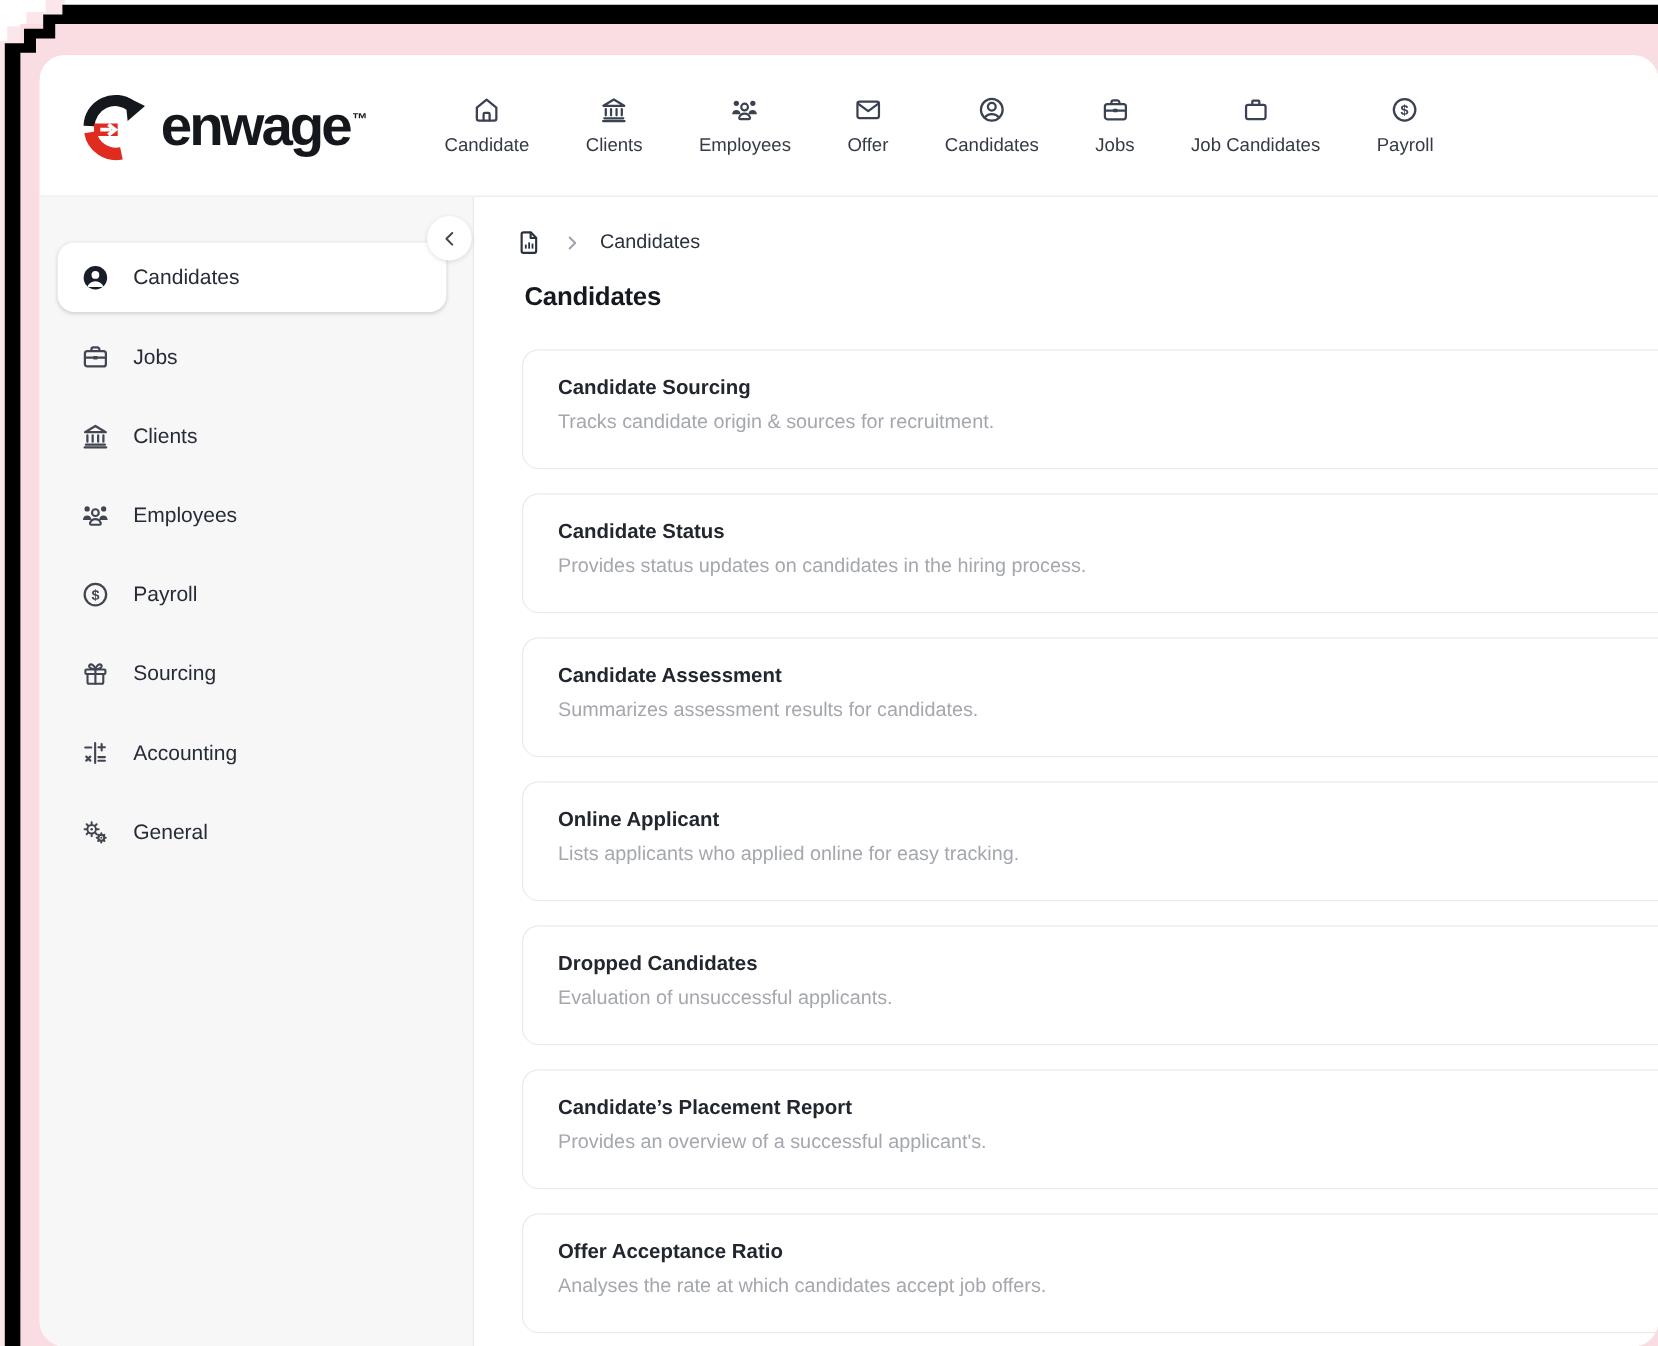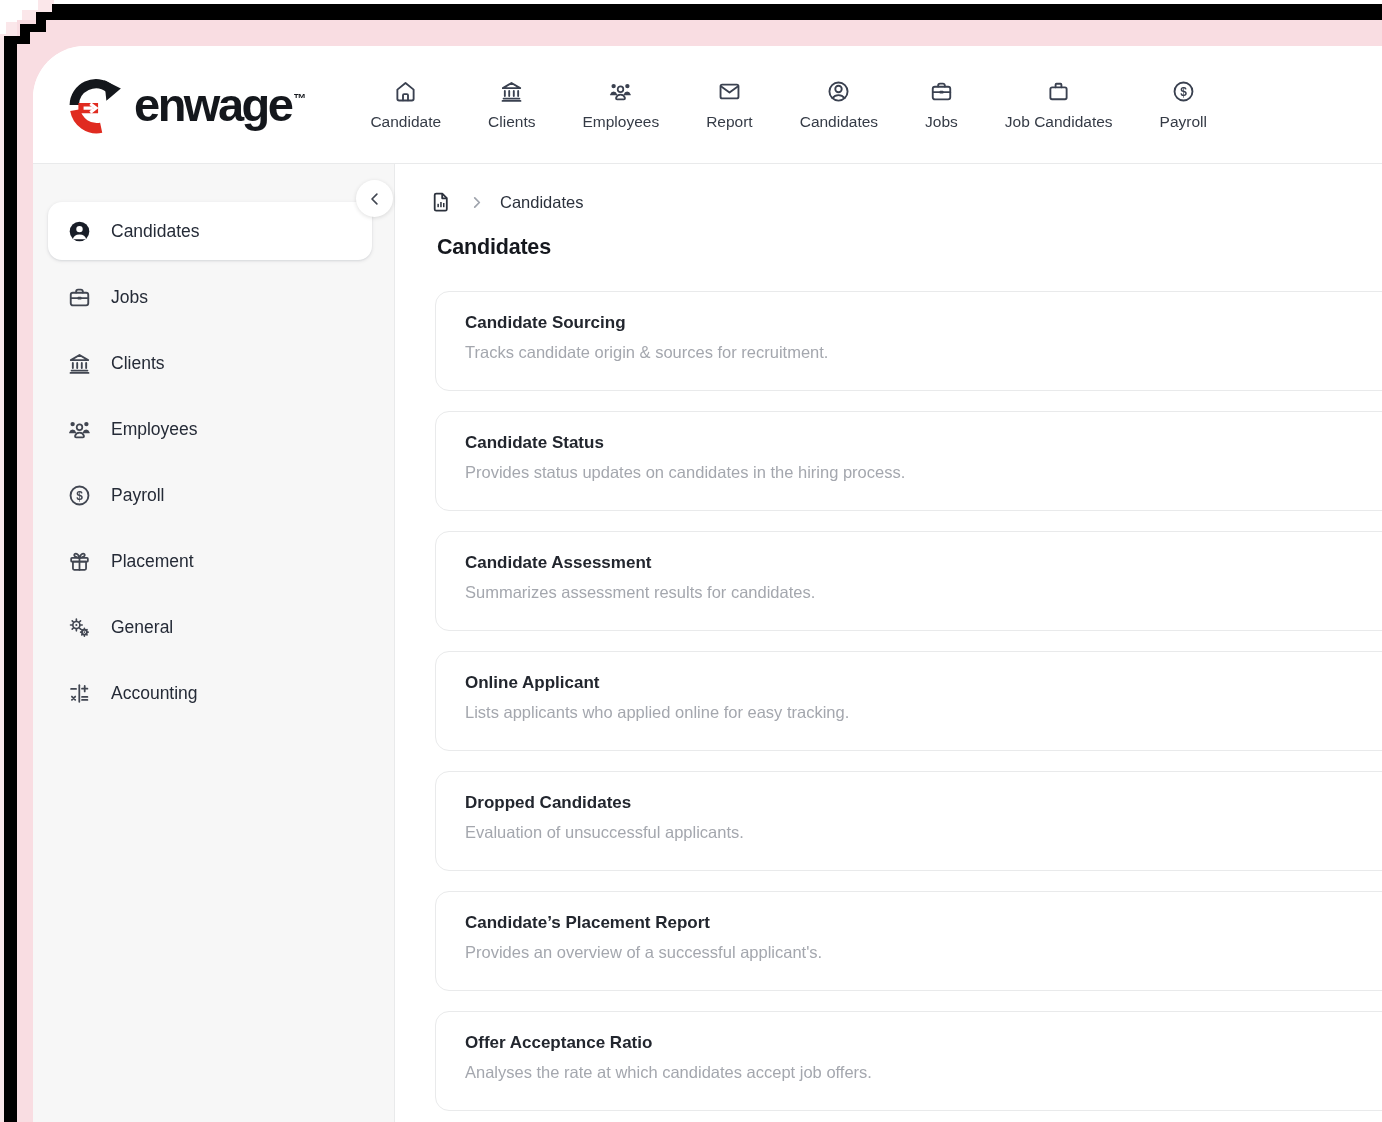--- a/index.html
+++ b/index.html
@@ -10,21 +10,21 @@
   }
   svg.icon { display:block; }
 
   
   .frame-svg { position:absolute; inset:0; z-index:0; pointer-events:none; }
 
   
   .window {
     position:absolute; left:33px; top:46px; right:0; bottom:0;
     background:#fff; border-top-left-radius:52px; overflow:hidden;
-    z-index:1; display:flex; flex-direction:column;
+    z-index:1; display:flex; flex-direction:column;border-radius:21px;
   }
 
   
   .header {
     flex:0 0 118px; display:flex; align-items:center;
     padding:0 10px 0 34px; border-bottom:1px solid #e9eaeb; background:#fff;
   }
   .logo { display:flex; align-items:center; gap:9px; }
   .wordmark {
     font-size:47px; font-weight:bold; letter-spacing:-2.5px; color:#14171c;
@@ -137,21 +137,21 @@
           <circle cx="12" cy="9.8" r="2.7" fill="none" stroke="currentColor" stroke-width="1.7"></circle>
           <path d="M7.7 18.2 a4.5 4.5 0 0 1 8.6 0 v.3 a1 1 0 0 1 -1 1 h-6.6 a1 1 0 0 1 -1 -1 Z" fill="none" stroke="currentColor" stroke-width="1.7" stroke-linejoin="round"></path>
         </svg>
         <span>Employees</span>
       </div>
       <div class="nav-item">
         <svg class="icon icn" width="25" height="25" viewBox="0 0 24 24" fill="none" stroke="currentColor" stroke-width="1.8" stroke-linecap="round" stroke-linejoin="round">
           <rect x="3.4" y="5.4" width="17.2" height="13.2" rx="1.6"></rect>
           <path d="M4.4 7.4 L12 13 L19.6 7.4"></path>
         </svg>
-        <span>Report</span>
+        <span>Offer</span>
       </div>
       <div class="nav-item">
         <svg class="icon icn" width="25" height="25" viewBox="0 0 24 24" fill="none" stroke="currentColor" stroke-width="1.8" stroke-linecap="round">
           <circle cx="12" cy="12" r="8.7"></circle>
           <circle cx="12" cy="9.6" r="3.1"></circle>
           <path d="M6.2 18.3 a7.3 7.3 0 0 1 11.6 0"></path>
         </svg>
         <span>Candidates</span>
       </div>
       <div class="nav-item">
@@ -236,42 +236,42 @@
         <span>Payroll</span>
       </div>
       <div class="side-item">
         <svg class="icon icn" width="25" height="25" viewBox="0 0 24 24" fill="none" stroke="currentColor" stroke-width="1.7" stroke-linecap="round" stroke-linejoin="round">
           <rect x="4" y="8.6" width="16" height="3.6" rx="0.8"></rect>
           <path d="M5.7 12.2 h12.6 v6.6 a1.2 1.2 0 0 1 -1.2 1.2 H6.9 a1.2 1.2 0 0 1 -1.2 -1.2 Z"></path>
           <path d="M12 8.6 V20"></path>
           <path d="M12 8.4 C11.6 5.2 8.6 3.6 7.3 5 C6 6.4 8.6 8.4 12 8.4 Z"></path>
           <path d="M12 8.4 C12.4 5.2 15.4 3.6 16.7 5 C18 6.4 15.4 8.4 12 8.4 Z"></path>
         </svg>
-        <span>Placement</span>
+        <span>Sourcing</span>
+      </div>
+      <div class="side-item">
+        <svg class="icon icn" width="25" height="25" viewBox="0 0 24 24" fill="none" stroke="currentColor" stroke-width="1.7" stroke-linecap="round">
+          <path d="M11.8 4 v16"></path>
+          <path d="M3.9 7.6 h4.8"></path>
+          <path d="M17 4.8 v5.2 M14.4 7.4 h5.2"></path>
+          <path d="M4.7 14.9 l3.2 3.2 M7.9 14.9 l-3.2 3.2"></path>
+          <path d="M14.4 15.3 h5.2 M14.4 18.2 h5.2"></path>
+        </svg>
+        <span>Accounting</span>
       </div>
       <div class="side-item">
         <svg class="icon icn" width="25" height="25" viewBox="0 0 24 24" fill="none" stroke="currentColor" stroke-width="1.6" stroke-linecap="round">
           <circle cx="9" cy="9.6" r="3.4"></circle>
           <circle cx="9" cy="9.6" r="1" fill="currentColor" stroke="none"></circle>
           <path d="M9 4 v1.5 M9 13.7 v1.5 M3.4 9.6 h1.5 M13.1 9.6 h1.5 M5 5.6 l1.1 1.1 M13 5.6 l-1.1 1.1 M5 13.6 l1.1 -1.1 M13 13.6 l-1.1 -1.1"></path>
           <circle cx="16.7" cy="16.5" r="2.4"></circle>
           <circle cx="16.7" cy="16.5" r="0.8" fill="currentColor" stroke="none"></circle>
           <path d="M16.7 12.9 v1.2 M16.7 19 v1.2 M13.1 16.5 h1.2 M19.1 16.5 h1.2 M14.2 14 l.9 .9 M19.2 14 l-.9 .9 M14.2 19 l.9 -.9 M19.2 19 l-.9 -.9"></path>
         </svg>
         <span>General</span>
-      </div>
-      <div class="side-item">
-        <svg class="icon icn" width="25" height="25" viewBox="0 0 24 24" fill="none" stroke="currentColor" stroke-width="1.7" stroke-linecap="round">
-          <path d="M11.8 4 v16"></path>
-          <path d="M3.9 7.6 h4.8"></path>
-          <path d="M17 4.8 v5.2 M14.4 7.4 h5.2"></path>
-          <path d="M4.7 14.9 l3.2 3.2 M7.9 14.9 l-3.2 3.2"></path>
-          <path d="M14.4 15.3 h5.2 M14.4 18.2 h5.2"></path>
-        </svg>
-        <span>Accounting</span>
       </div>
     </div>
 
     <div class="main">
       <div class="back-btn">
         <svg class="icon" width="18" height="18" viewBox="0 0 24 24" fill="none" stroke="currentColor" stroke-width="2.2" stroke-linecap="round" stroke-linejoin="round">
           <path d="M14.5 5.5 L8 12 L14.5 18.5"></path>
         </svg>
       </div>
 

